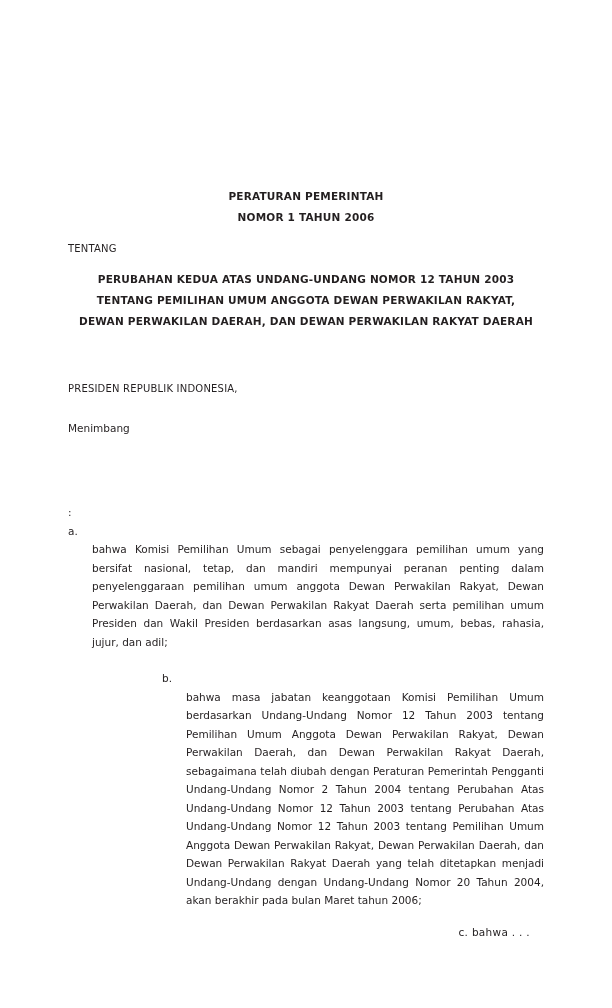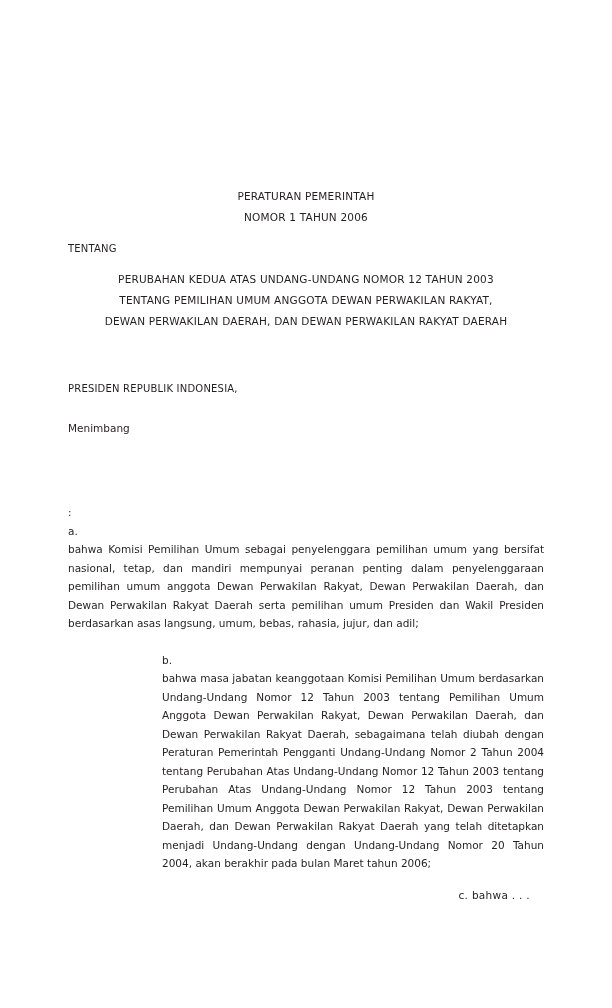--- a/index.html
+++ b/index.html
@@ -15,20 +15,21 @@
   }
   .page {
     position: relative;
     width: 612px;
     height: 1008px;
     box-sizing: border-box;
     padding: 186px 68px 40px 68px;
   }
   .title-block {
     text-align: center;
+    font-weight: bold;
   }
   .title-line {
     font-size: 10.5px;
     line-height: 21px;
     letter-spacing: 0.2px;
     white-space: nowrap;
   }
   .gap-sm { height: 10px; }
   .gap-md { height: 20px; }
   .gap-lg { height: 26px; }
@@ -57,20 +58,21 @@
     flex: 0 0 10px;
   }
   .clause-letter {
     width: 16px;
     flex: 0 0 16px;
   }
   .clause-text {
     flex: 1 1 auto;
     text-align: justify;
     text-justify: inter-word;
+    margin-left: 24px;
   }
   .clause-b {
     margin-top: 18px;
     padding-left: 94px;
   }
   .clause-b .clause-letter {
     width: 16px;
     flex: 0 0 16px;
   }
   .footer-note {

